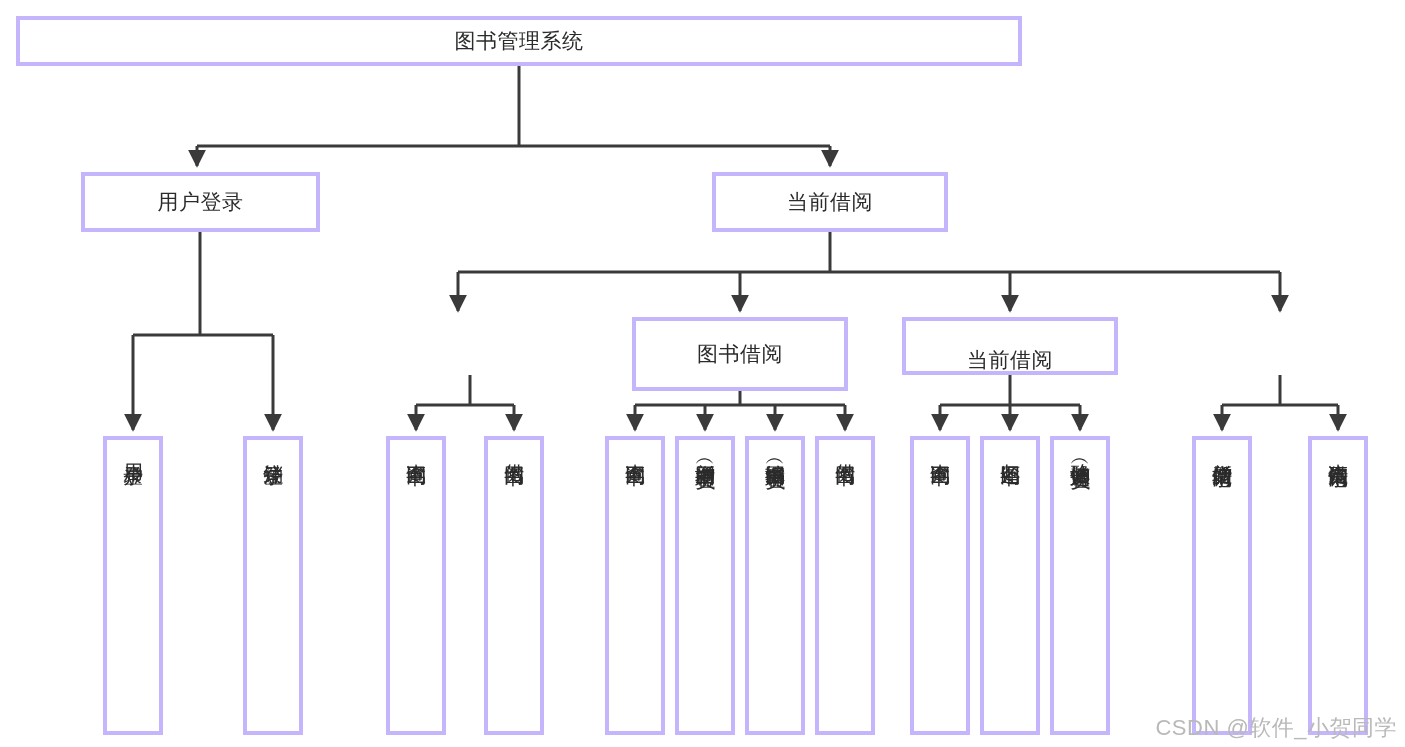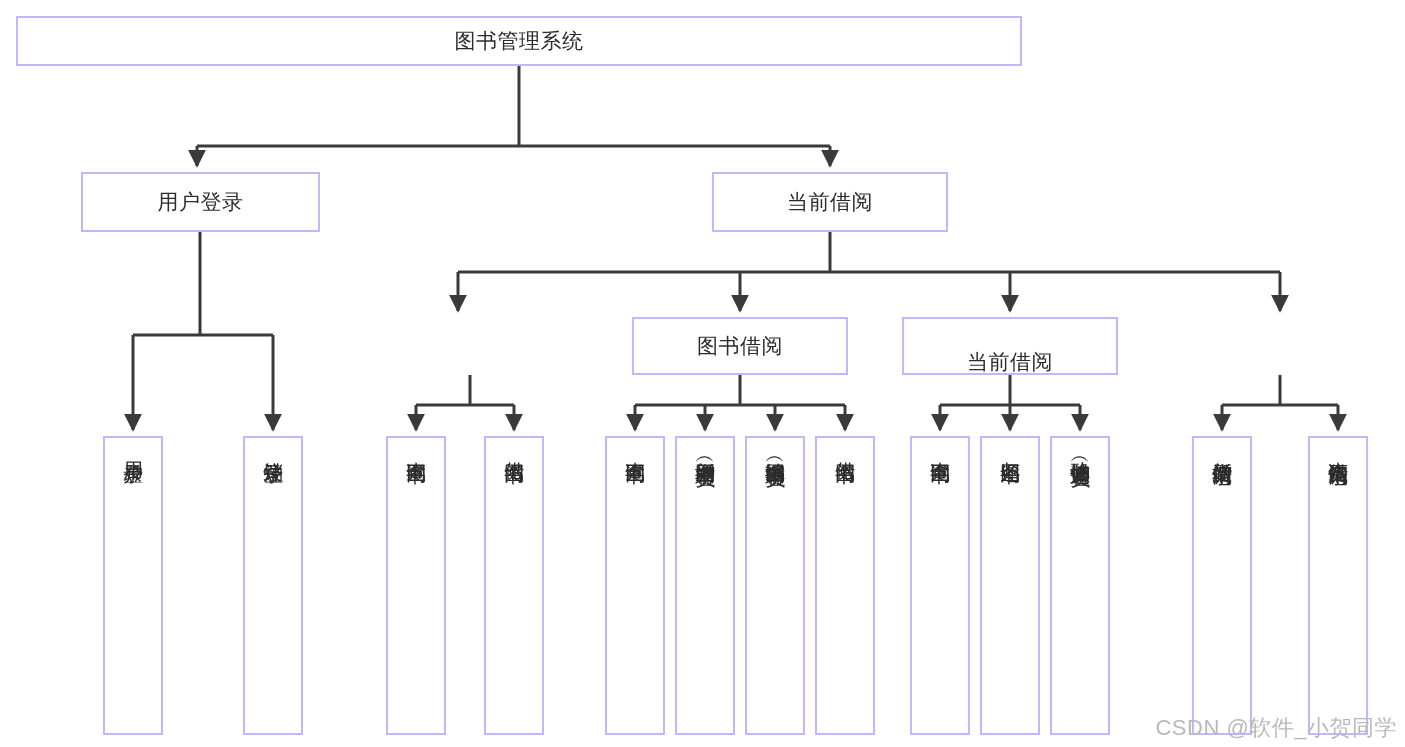--- a/index.html
+++ b/index.html
@@ -22,21 +22,21 @@
     position: absolute;
     left: 0;
     top: 0;
     width: 1405px;
     height: 747px;
     pointer-events: none;
   }
   .node {
     position: absolute;
     box-sizing: border-box;
-    border: 2px solid #c4b5fd;
+    border: 4px solid #c4b5fd;
     background: #ffffff;
     display: flex;
     align-items: center;
     justify-content: center;
     text-align: center;
   }
   .node-h .label {
     font-size: 21px;
     letter-spacing: 0.5px;
     line-height: 1.1;
@@ -130,21 +130,21 @@
     <span class="label">图书管理系统</span>
   </div>
 
   <div class="node node-h" style="left:81px; top:172px; width:239px; height:60px;">
     <span class="label">用户登录</span>
   </div>
   <div class="node node-h" style="left:712px; top:172px; width:236px; height:60px;">
     <span class="label">当前借阅</span>
   </div>
 
-  <div class="node node-h" style="left:632px; top:317px; width:216px; height:58px;">
+  <div class="node node-h" style="left:632px; top:317px; width:216px; height:74px;">
     <span class="label">图书借阅</span>
   </div>
   <div class="node node-h" style="left:902px; top:317px; width:216px; height:58px;align-items:flex-end;">
     <span class="label">当前借阅</span>
   </div>
 
   <div class="node node-v" style="left:103px; top:436px; width:60px; height:299px;">
     <span class="label">用户登录</span>
   </div>
   <div class="node node-v" style="left:243px; top:436px; width:60px; height:299px;">

